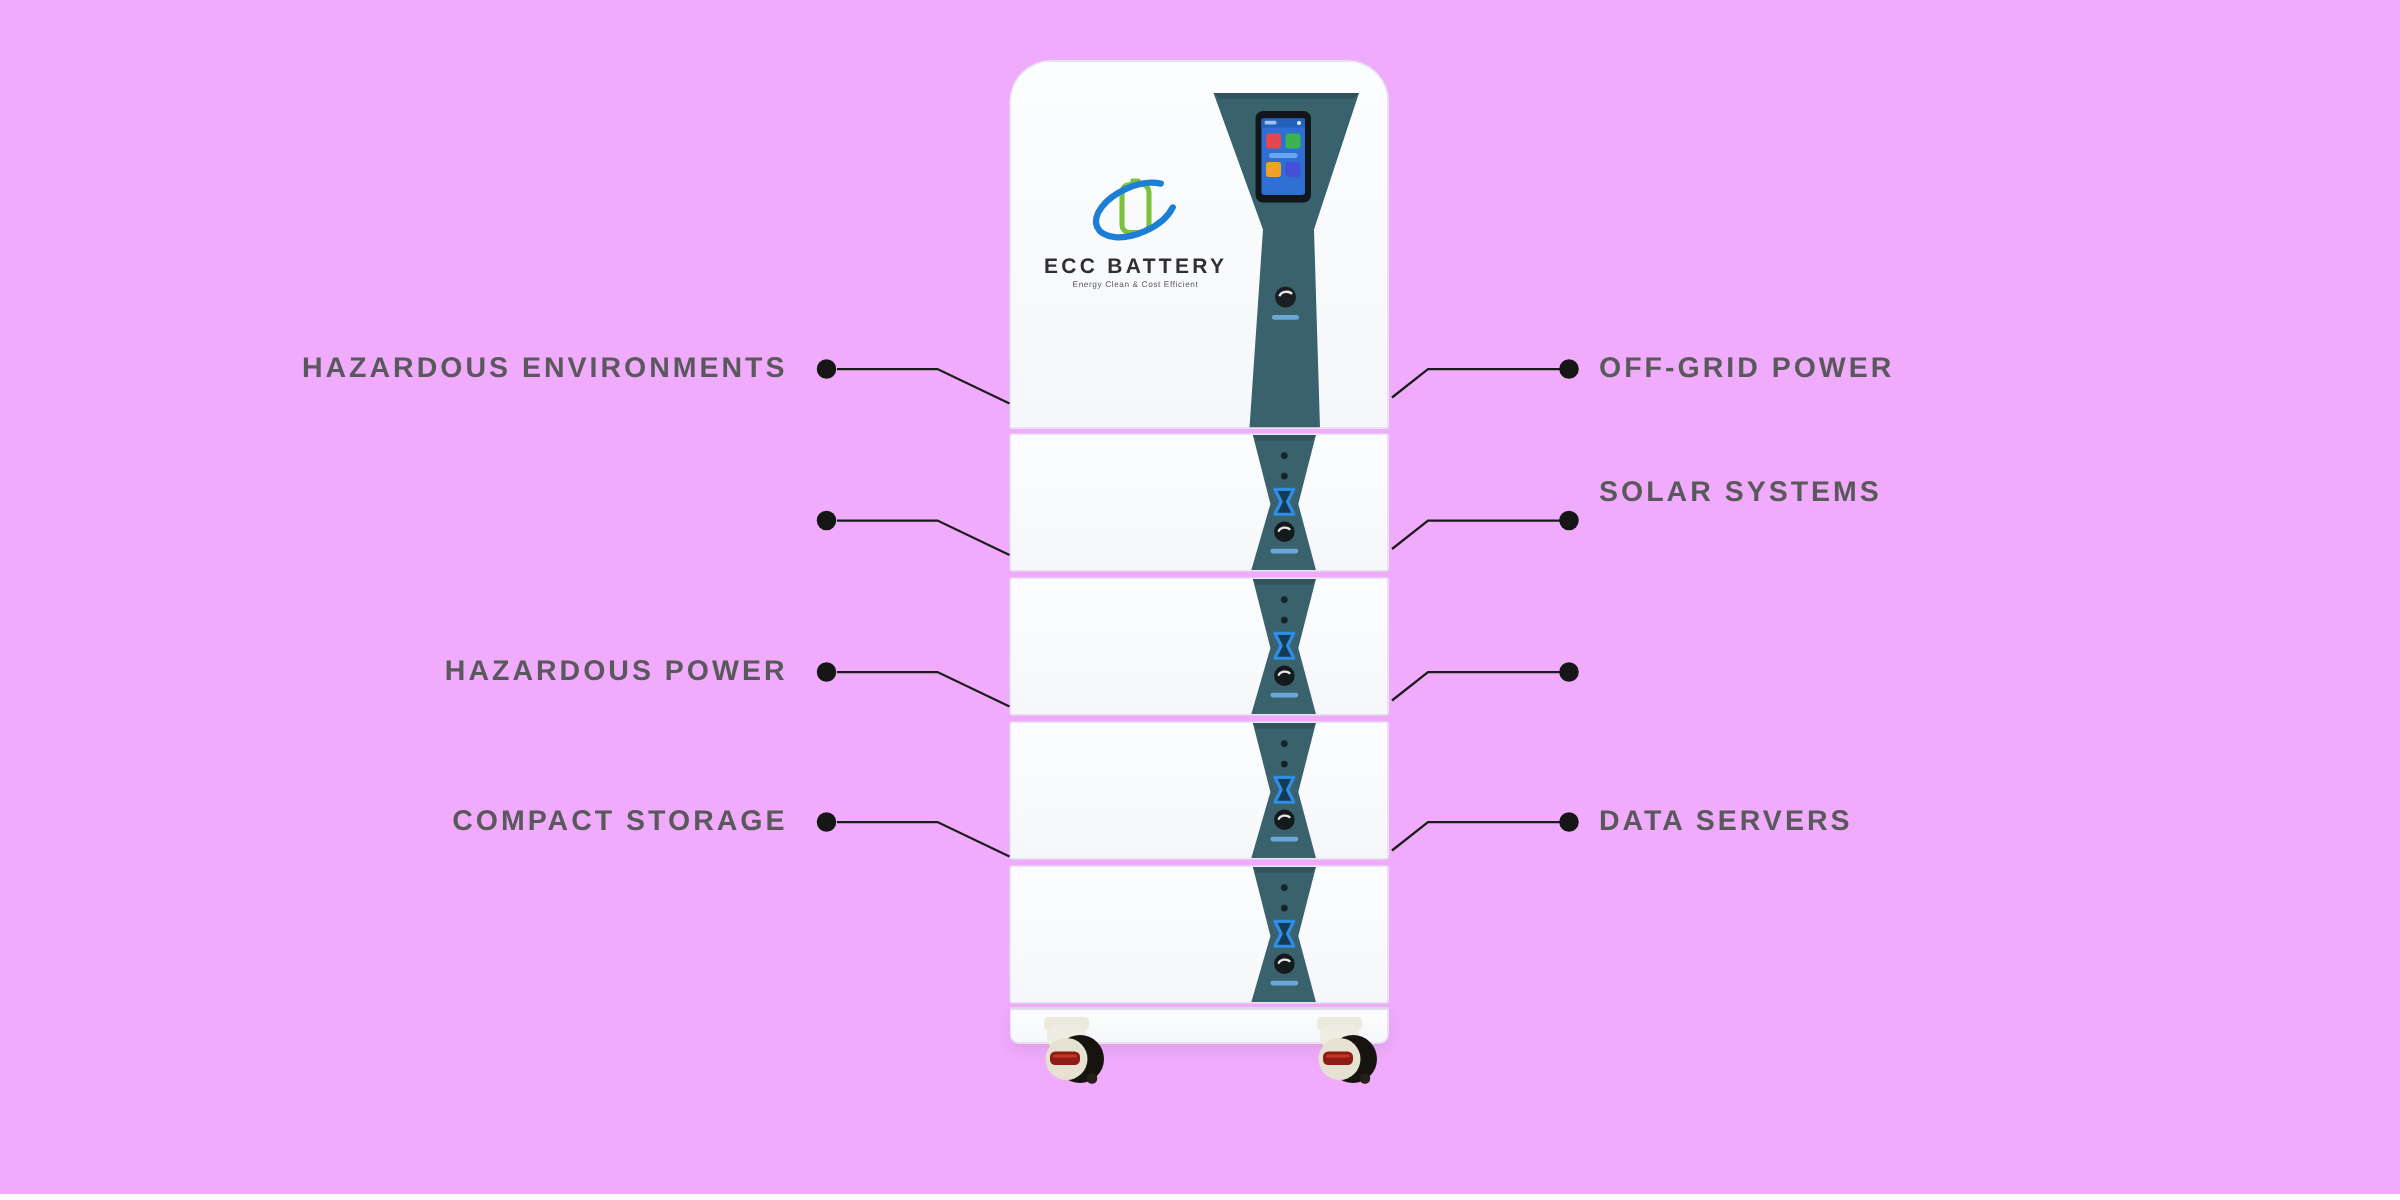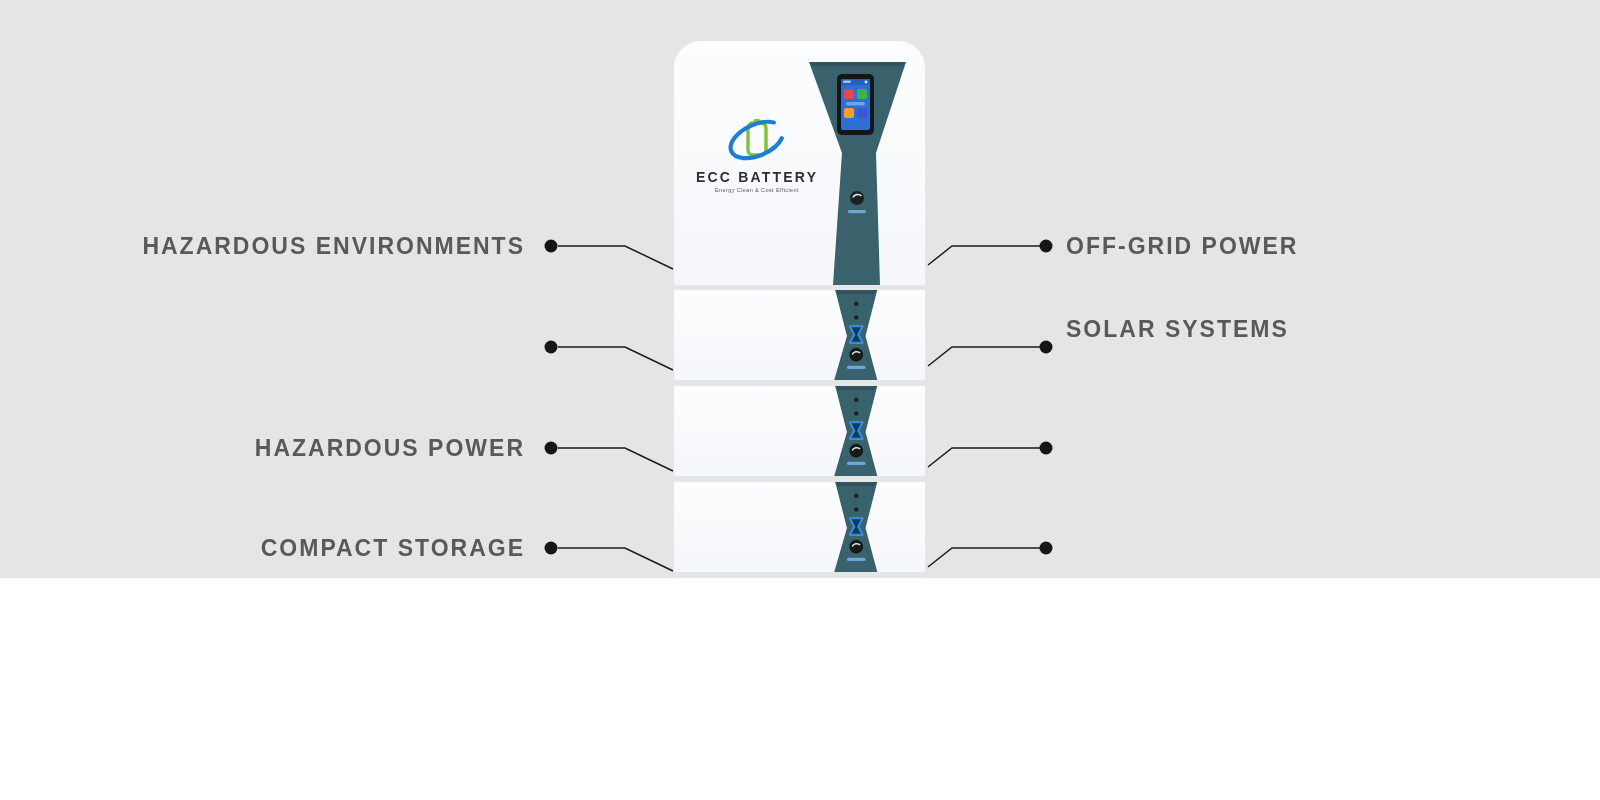--- a/index.html
+++ b/index.html
@@ -1,23 +1,23 @@
 <!DOCTYPE html>
 <html><head>
 <meta charset="utf-8">
 <style>
   html,body{margin:0;padding:0;background:#ffffff;}
   #canvas{
-    position:relative;width:1600px;height:578px;background:#e5e5e5;
+    position:relative;width:1600px;height:796px;background:#f0abfc;
     overflow:hidden;font-family:"Liberation Sans", sans-serif;
   }
   
   .callout{
     position:absolute;height:32px;line-height:32px;
-    font-size:23px;font-weight:bold;letter-spacing:2px;
+    font-size:19px;font-weight:bold;letter-spacing:2px;
     color:#59595c;white-space:nowrap;
   }
   .callout.left{right:1075px;text-align:right;}
   .callout.right{left:1066px;text-align:left;}
   
   #leaders{position:absolute;left:0;top:0;pointer-events:none;}
   
   .panel{
     position:absolute;left:673px;width:253px;
     background:linear-gradient(180deg,#fcfdfe,#f6f7fa);
@@ -162,14 +162,15 @@
       <circle cx="1046" cy="548" r="6.5"></circle>
     </g>
   </svg>
 
   <div class="callout left" style="top:230px">HAZARDOUS ENVIRONMENTS</div>
   <div class="callout left" style="top:432px">HAZARDOUS POWER</div>
   <div class="callout right" style="top:230px">OFF-GRID POWER</div>
 
   <div class="callout left" style="top:532px">COMPACT STORAGE</div>
   <div class="callout right" style="top:313px">SOLAR SYSTEMS</div>
+  <div class="callout right" style="top:532px">DATA SERVERS</div>
 
 </div>
 
 </body></html>

